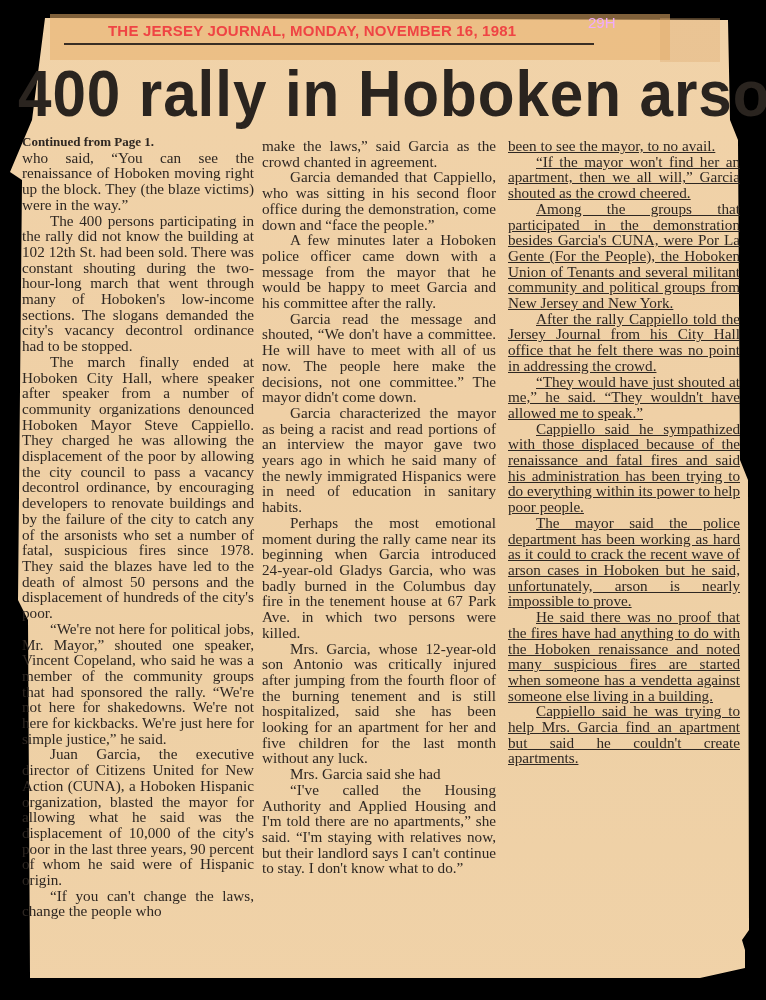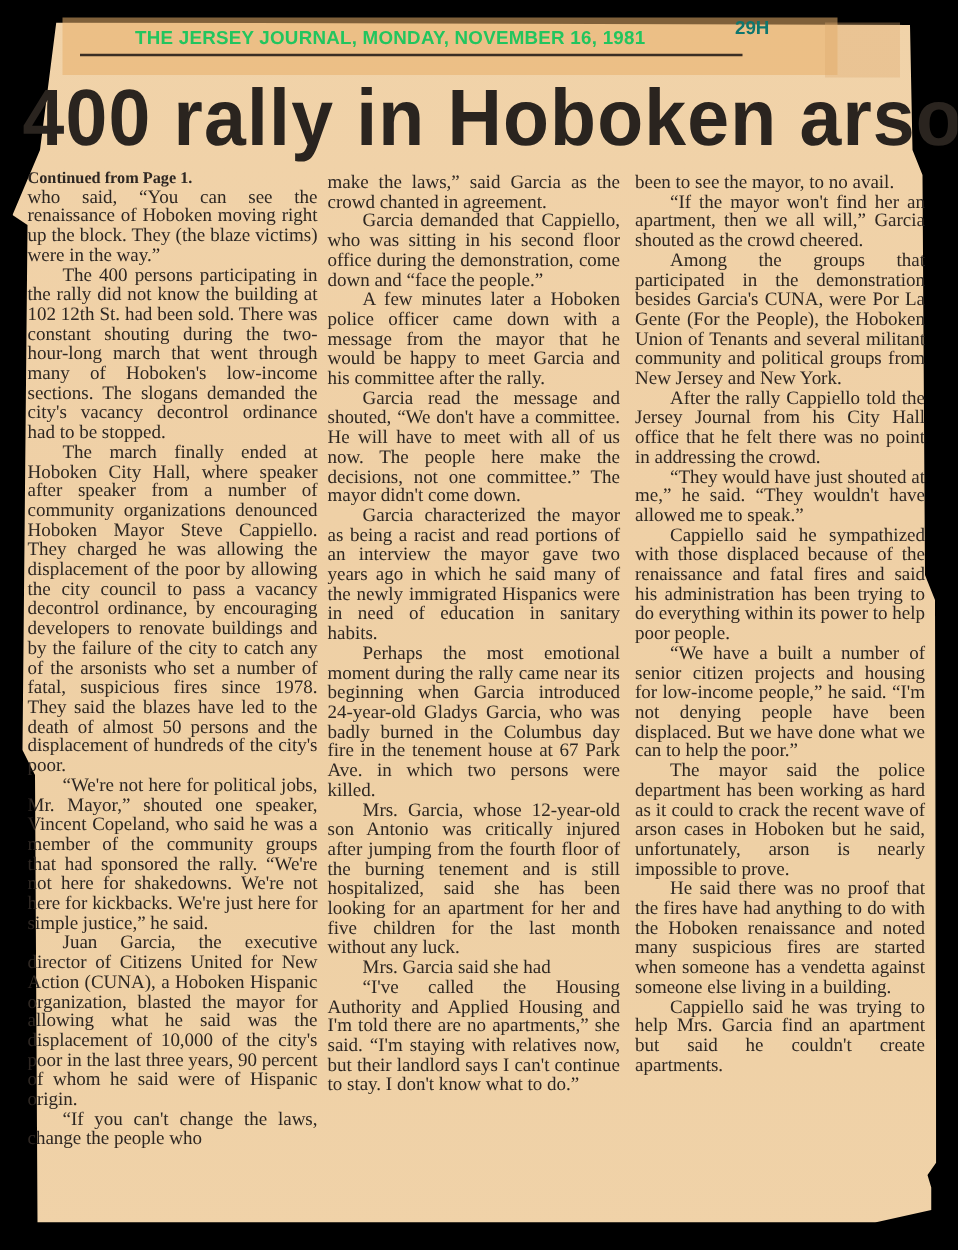--- a/index.html
+++ b/index.html
@@ -9,43 +9,43 @@
     background: linear-gradient(180deg,#f1d3a9 0%,#efd0a6 40%,#eed0a5 70%,#f0d2a8 100%);
     clip-path: polygon(45px 18px, 728px 20px, 730px 120px, 738px 140px, 740px 460px, 748px 480px, 749px 930px, 742px 940px, 745px 950px, 745px 968px, 700px 978px, 30px 978px, 28px 620px, 18px 600px, 22px 180px, 10px 172px, 32px 120px);
   }
   .tape {
     position:absolute; left:50px; top:14px; width:620px; height:46px;
     background: rgba(232,175,105,0.55);
   }
   .tape2 { position:absolute; left:660px; top:18px; width:60px; height:44px; background: rgba(220,170,110,0.35); }
   .dateline {
     position:absolute; left:108px; top:22px; width:480px;
-    font-family:"Liberation Sans", sans-serif; font-weight:bold; font-size:15px; color:#22c55e;
+    font-family:"Liberation Sans", sans-serif; font-weight:bold; font-size:15px; color:#ef4444;
     letter-spacing:0.2px;
   }
   .pageno {
-    position:absolute; left:548px; top:16px; font-family:"Liberation Sans", sans-serif; font-weight:bold; font-size:15px; color:#0f766e;
+    position:absolute; left:548px; top:16px; font-family:"Liberation Sans", sans-serif; font-weight:normal; font-size:15px; color:#f0abfc;
   }
   .rule { position:absolute; left:64px; top:43px; width:530px; height:2px; background:#3a2e24; }
   .headline {
     position:absolute; left:18px; top:56px; width:720px;
     font-family:"Liberation Sans", sans-serif; font-weight:bold; font-size:64px; line-height:76px;
     color:#2a241f; letter-spacing:1px; transform: scaleX(0.94); transform-origin:left;
     white-space:nowrap;
   }
   .col {
     position:absolute; top:134px;
     font-family:"Liberation Serif", serif; font-size:15.2px; line-height:15.7px; color:#2e2722;
     text-align:justify;
   }
   .col p { margin:0; text-indent:28px; }
   .col p.first { text-indent:0; }
   .col1 { left:22px; width:232px; }
   .col2 { left:262px; width:234px; top:138px; }
-  .col3 { left:508px; width:232px; top:138px; }
+  .col3 { left:508px; width:232px; top:138px;text-decoration:underline; }
   .kicker { font-family:"Liberation Serif", serif; font-weight:bold; font-size:13px; margin:0 0 4px 0; text-indent:0 !important; }
 </style>
 </head>
 <body>
 
 <div class="paper"></div>
 <div class="tape"></div>
 <div class="tape2"></div>
 <div class="dateline">THE JERSEY JOURNAL, MONDAY, NOVEMBER 16, 1981</div>
 <div class="pageno" style="left:588px;top:14px;">29H</div>
@@ -74,17 +74,16 @@
   <p>“I've called the Housing Authority and Applied Housing and I'm told there are no apartments,” she said. “I'm staying with relatives now, but their landlord says I can't continue to stay. I don't know what to do.”</p>
 </div>
 
 <div class="col col3">
   <p class="first">been to see the mayor, to no avail.</p>
   <p>“If the mayor won't find her an apartment, then we all will,” Garcia shouted as the crowd cheered.</p>
   <p>Among the groups that participated in the demonstration besides Garcia's CUNA, were Por La Gente (For the People), the Hoboken Union of Tenants and several militant community and political groups from New Jersey and New York.</p>
   <p>After the rally Cappiello told the Jersey Journal from his City Hall office that he felt there was no point in addressing the crowd.</p>
   <p>“They would have just shouted at me,” he said. “They wouldn't have allowed me to speak.”</p>
   <p>Cappiello said he sympathized with those displaced because of the renaissance and fatal fires and said his administration has been trying to do everything within its power to help poor people.</p>
-  <p>“We have a built a number of senior citizen projects and housing for low-income people,” he said. “I'm not denying people have been displaced. But we have done what we can to help the poor.”</p>
   <p>The mayor said the police department has been working as hard as it could to crack the recent wave of arson cases in Hoboken but he said, unfortunately, arson is nearly impossible to prove.</p>
   <p>He said there was no proof that the fires have had anything to do with the Hoboken renaissance and noted many suspicious fires are started when someone has a vendetta against someone else living in a building.</p>
   <p>Cappiello said he was trying to help Mrs. Garcia find an apartment but said he couldn't create apartments.</p>
 </div>
 
 </body></html>

